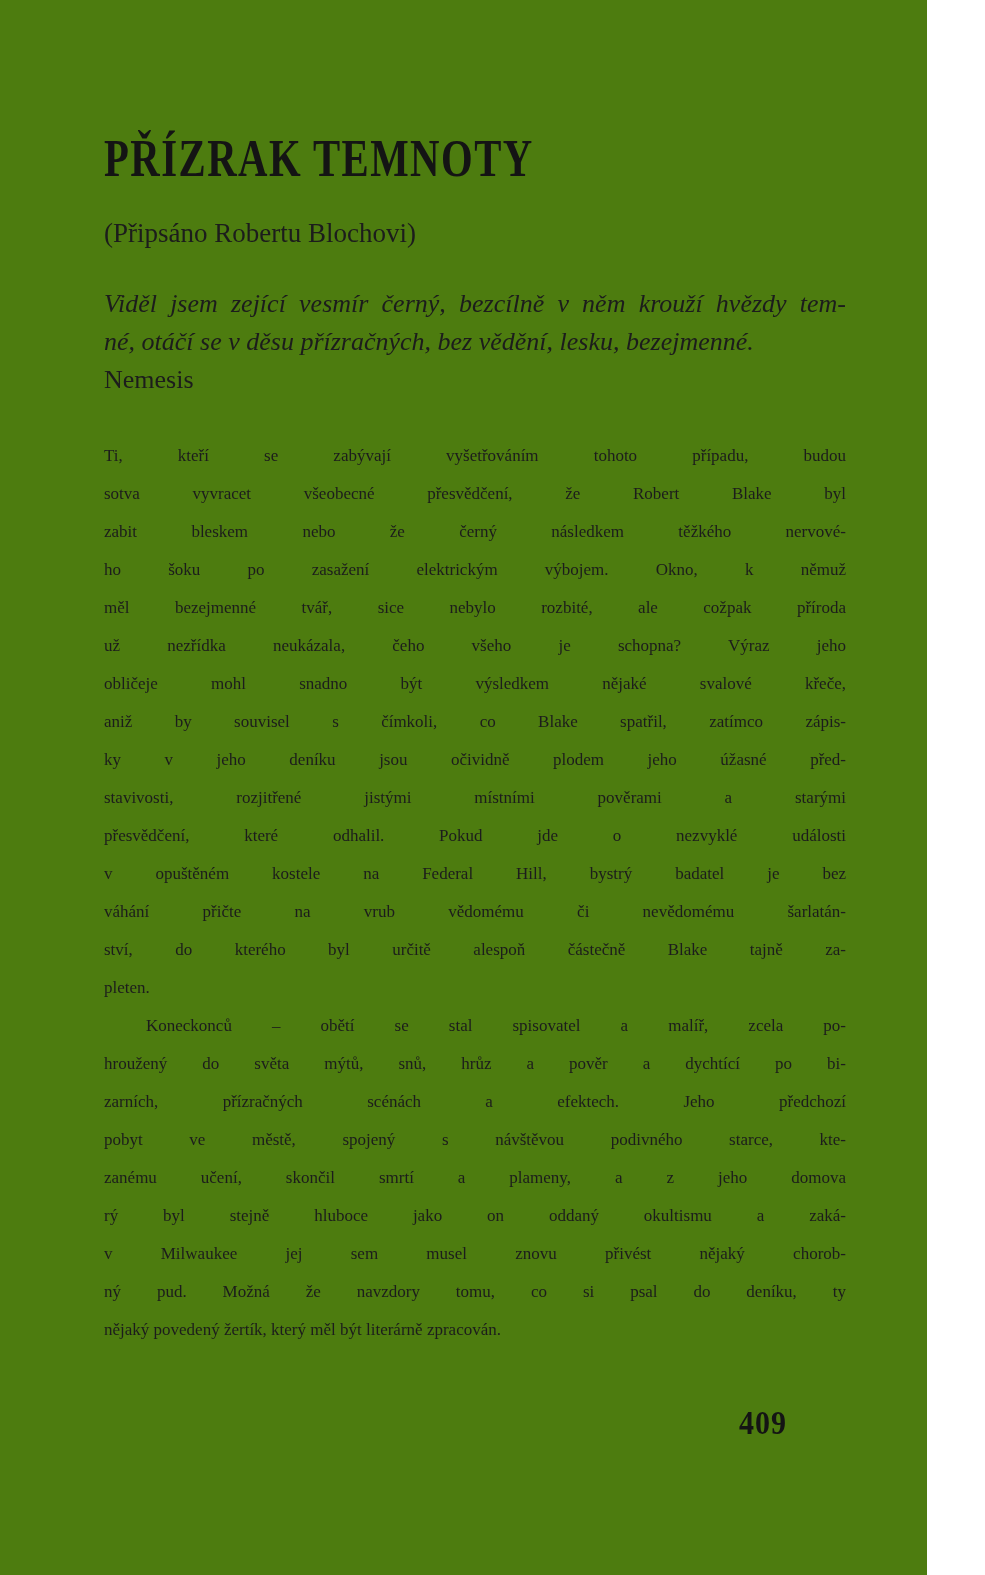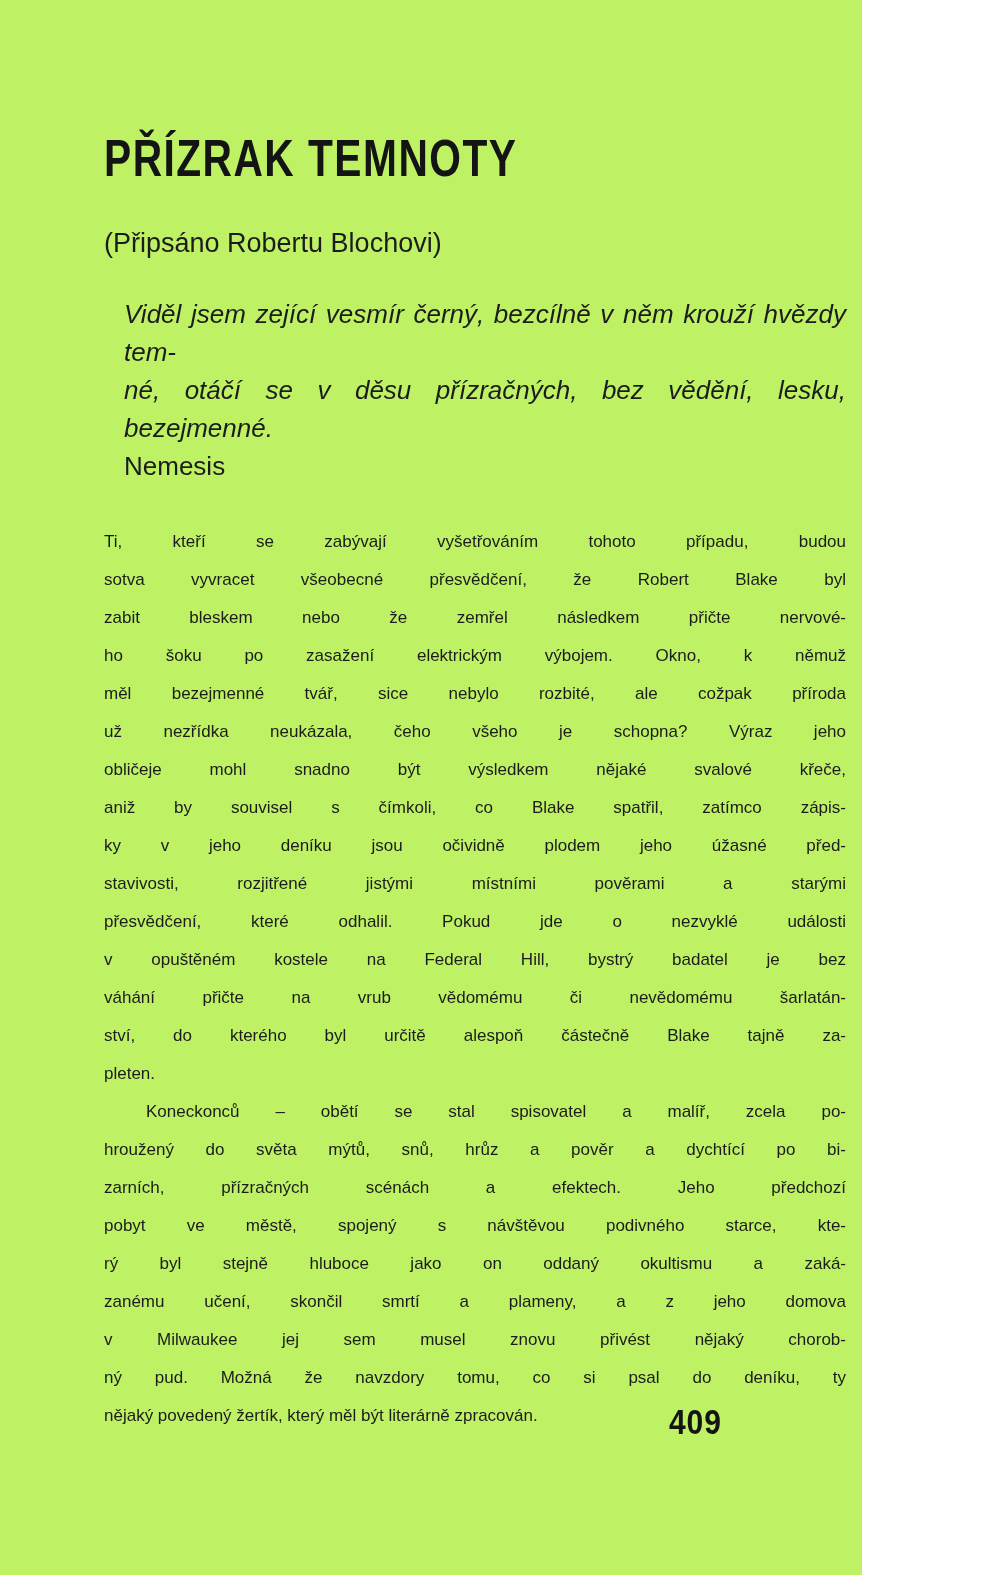--- a/index.html
+++ b/index.html
@@ -1,23 +1,23 @@
 <!DOCTYPE html>
 <html><head>
 <meta charset="utf-8">
 <style>
   * { margin: 0; padding: 0; box-sizing: border-box; }
   html, body { background: #ffffff; }
 
   .page {
     position: relative;
-    width: 862px;
+    width: 927px;
     height: 1575px;
-    background: #bef264;
-    font-family: Liberation Sans, sans-serif;
+    background: #4d7c0f;
+    font-family: Liberation Serif, serif;
     color: #1c1c1c;
     overflow: hidden;
   }
 
   .content {
     position: absolute;
     left: 104px;
     top: 0;
     width: 742px;
   }
@@ -27,31 +27,30 @@
     font-weight: bold;
     font-size: 42px;
     letter-spacing: 1.5px;
     color: #141414;
     transform: scale(0.97, 1.25);
     transform-origin: left bottom;
     white-space: nowrap;
   }
 
   .dedication {
-    margin-top: 40px;
+    margin-top: 30px;
     font-size: 27px;
     color: #1c1c1c;
   }
 
   .epigraph {
     margin-top: 36px;
     font-size: 26px;
     line-height: 38px;
     font-style: italic;
-    margin-left: 20px;
   }
 
   .epigraph .attribution {
     font-style: normal;
   }
 
   .body-text {
     margin-top: 38px;
     font-size: 17px;
     line-height: 38px;
@@ -95,41 +94,41 @@
           <div class="line">Viděl jsem zející vesmír černý, bezcílně v něm krouží hvězdy tem-</div>
           <div class="line last">né, otáčí se v děsu přízračných, bez vědění, lesku, bezejmenné.</div>
         </div>
       <div class="attribution">Nemesis</div>
     </div>
 
     <div class="body-text">
         <div class="paragraph">
           <div class="line">Ti, kteří se zabývají vyšetřováním tohoto případu, budou</div>
           <div class="line">sotva vyvracet všeobecné přesvědčení, že Robert Blake byl</div>
-          <div class="line">zabit bleskem nebo že zemřel následkem přičte nervové-</div>
+          <div class="line">zabit bleskem nebo že černý následkem těžkého nervové-</div>
           <div class="line">ho šoku po zasažení elektrickým výbojem. Okno, k němuž</div>
           <div class="line">měl bezejmenné tvář, sice nebylo rozbité, ale cožpak příroda</div>
           <div class="line">už nezřídka neukázala, čeho všeho je schopna? Výraz jeho</div>
           <div class="line">obličeje mohl snadno být výsledkem nějaké svalové křeče,</div>
           <div class="line">aniž by souvisel s čímkoli, co Blake spatřil, zatímco zápis-</div>
           <div class="line">ky v jeho deníku jsou očividně plodem jeho úžasné před-</div>
           <div class="line">stavivosti, rozjitřené jistými místními pověrami a starými</div>
           <div class="line">přesvědčení, které odhalil. Pokud jde o nezvyklé události</div>
           <div class="line">v opuštěném kostele na Federal Hill, bystrý badatel je bez</div>
           <div class="line">váhání přičte na vrub vědomému či nevědomému šarlatán-</div>
           <div class="line">ství, do kterého byl určitě alespoň částečně Blake tajně za-</div>
           <div class="line last">pleten.</div>
         </div>
         <div class="paragraph">
           <div class="line indent">Koneckonců – obětí se stal spisovatel a malíř, zcela po-</div>
           <div class="line">hroužený do světa mýtů, snů, hrůz a pověr a dychtící po bi-</div>
           <div class="line">zarních, přízračných scénách a efektech. Jeho předchozí</div>
           <div class="line">pobyt ve městě, spojený s návštěvou podivného starce, kte-</div>
+          <div class="line">zanému učení, skončil smrtí a plameny, a z jeho domova</div>
           <div class="line">rý byl stejně hluboce jako on oddaný okultismu a zaká-</div>
-          <div class="line">zanému učení, skončil smrtí a plameny, a z jeho domova</div>
           <div class="line">v Milwaukee jej sem musel znovu přivést nějaký chorob-</div>
           <div class="line">ný pud. Možná že navzdory tomu, co si psal do deníku, ty</div>
           <div class="line last">nějaký povedený žertík, který měl být literárně zpracován.</div>
         </div>
       </div>
 
   </div>
 
   <div class="page-number">409</div>
 </div>

